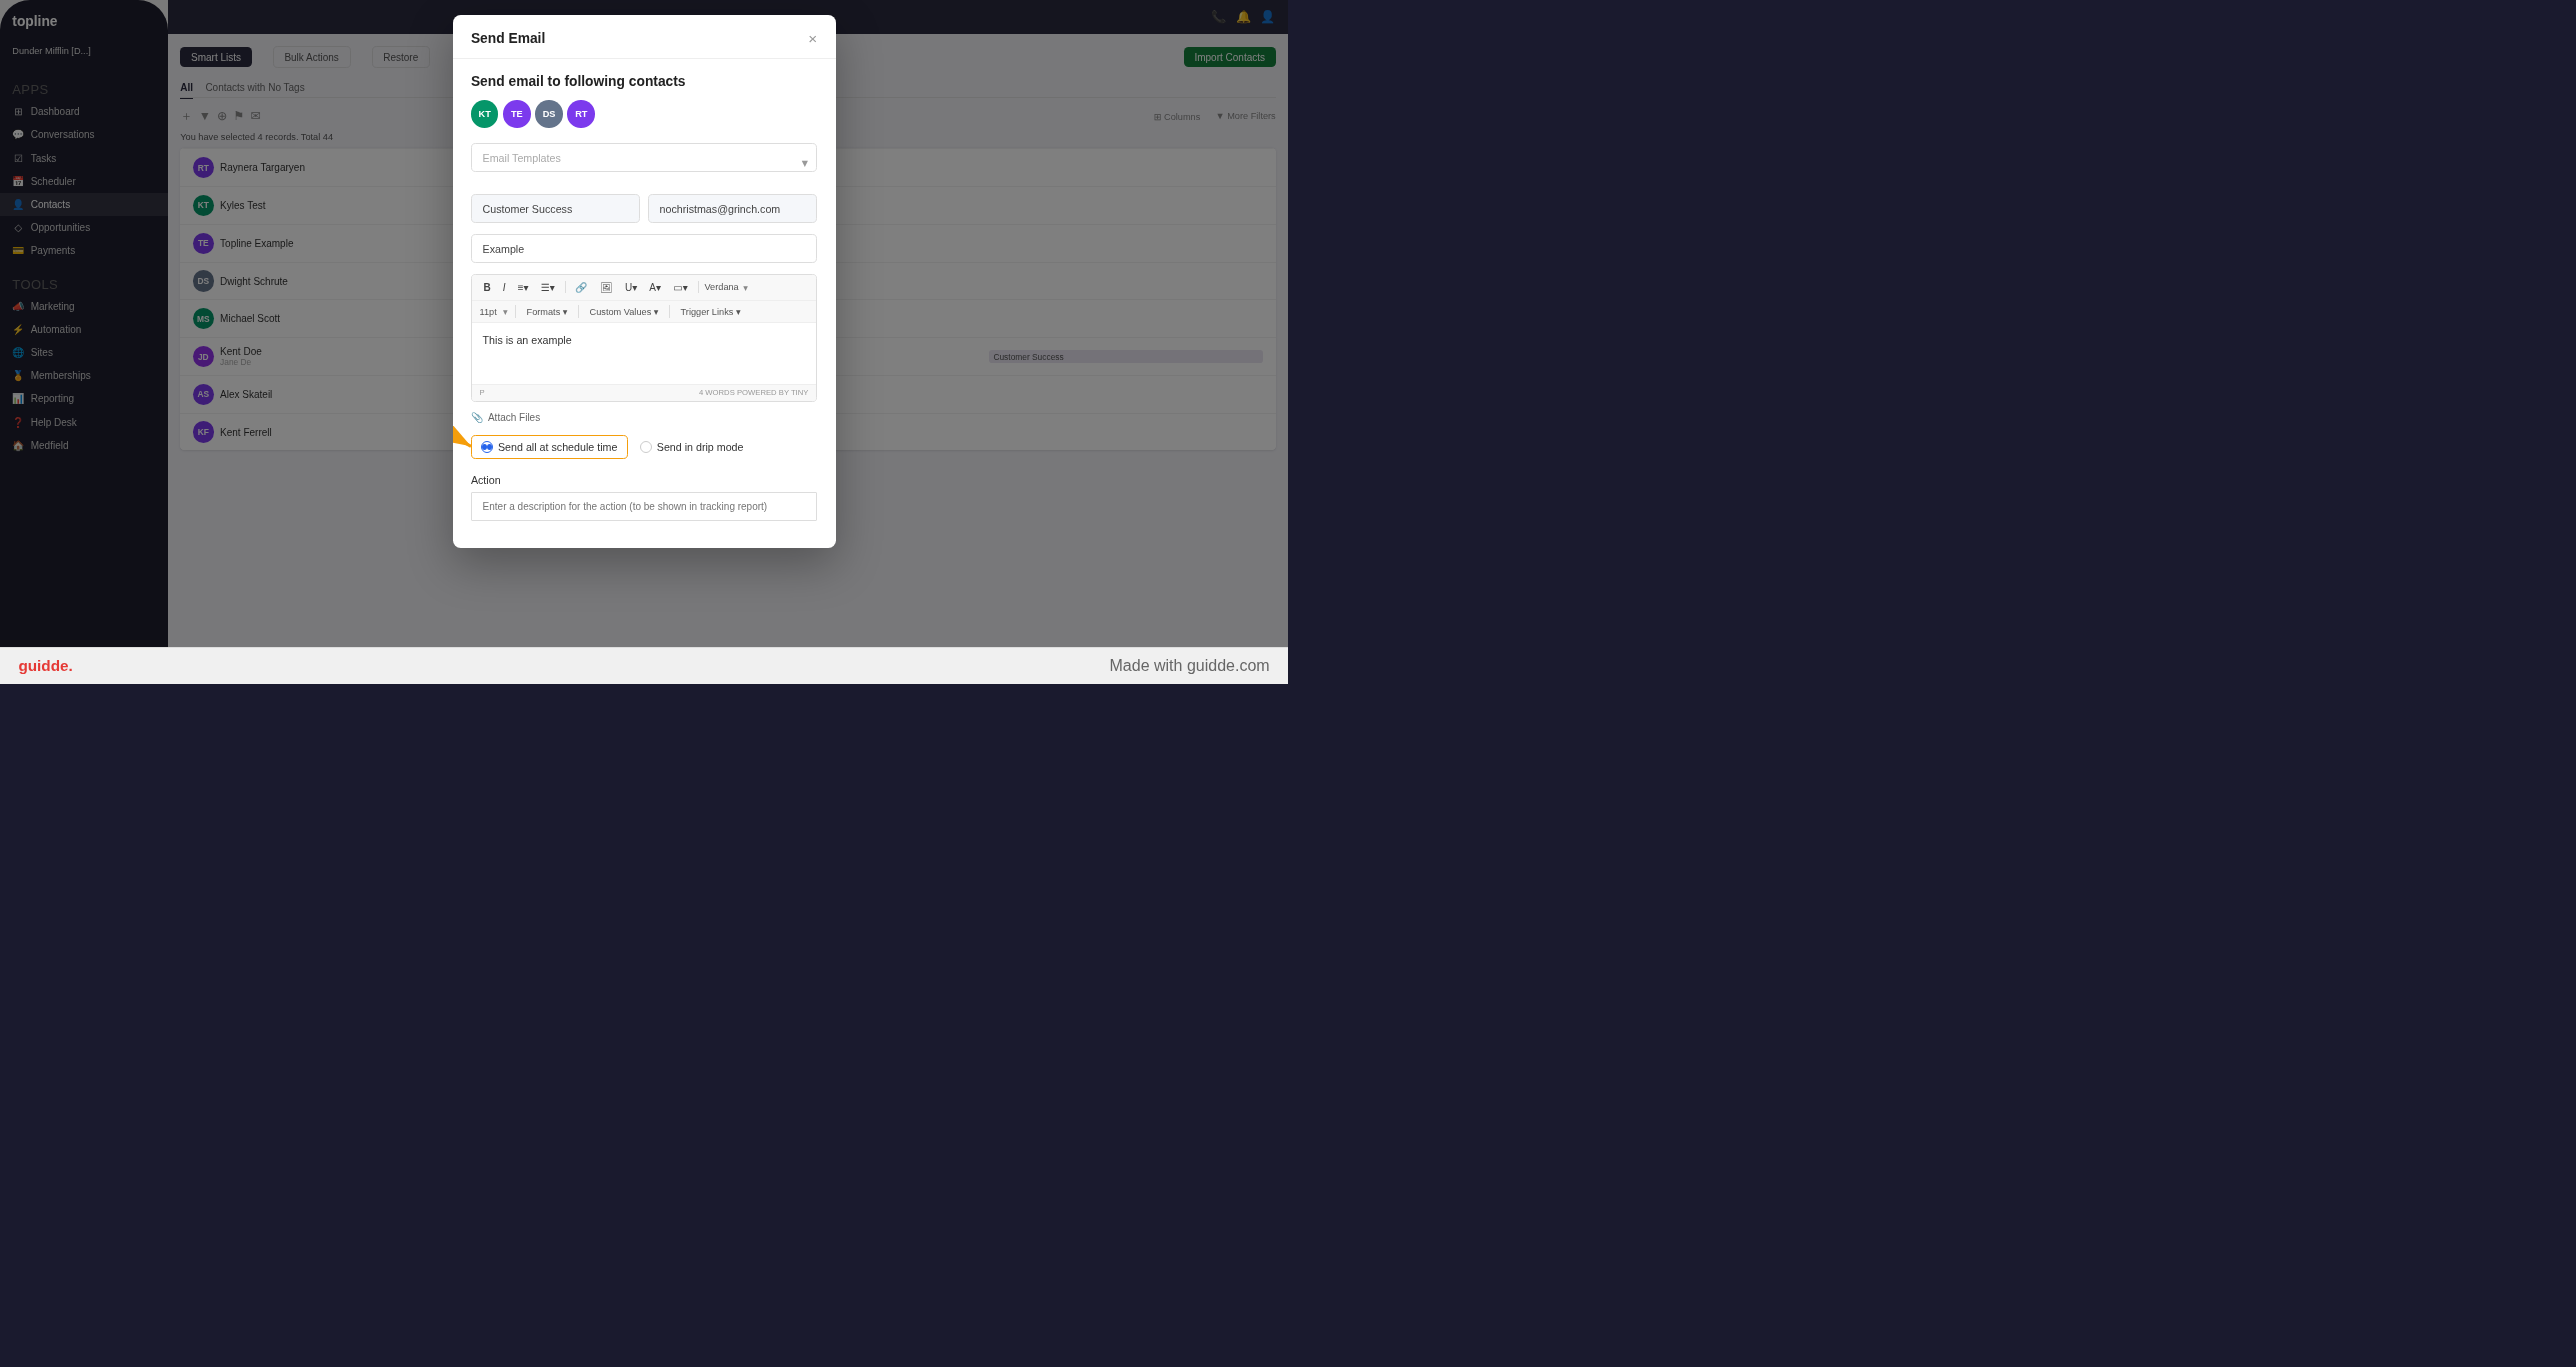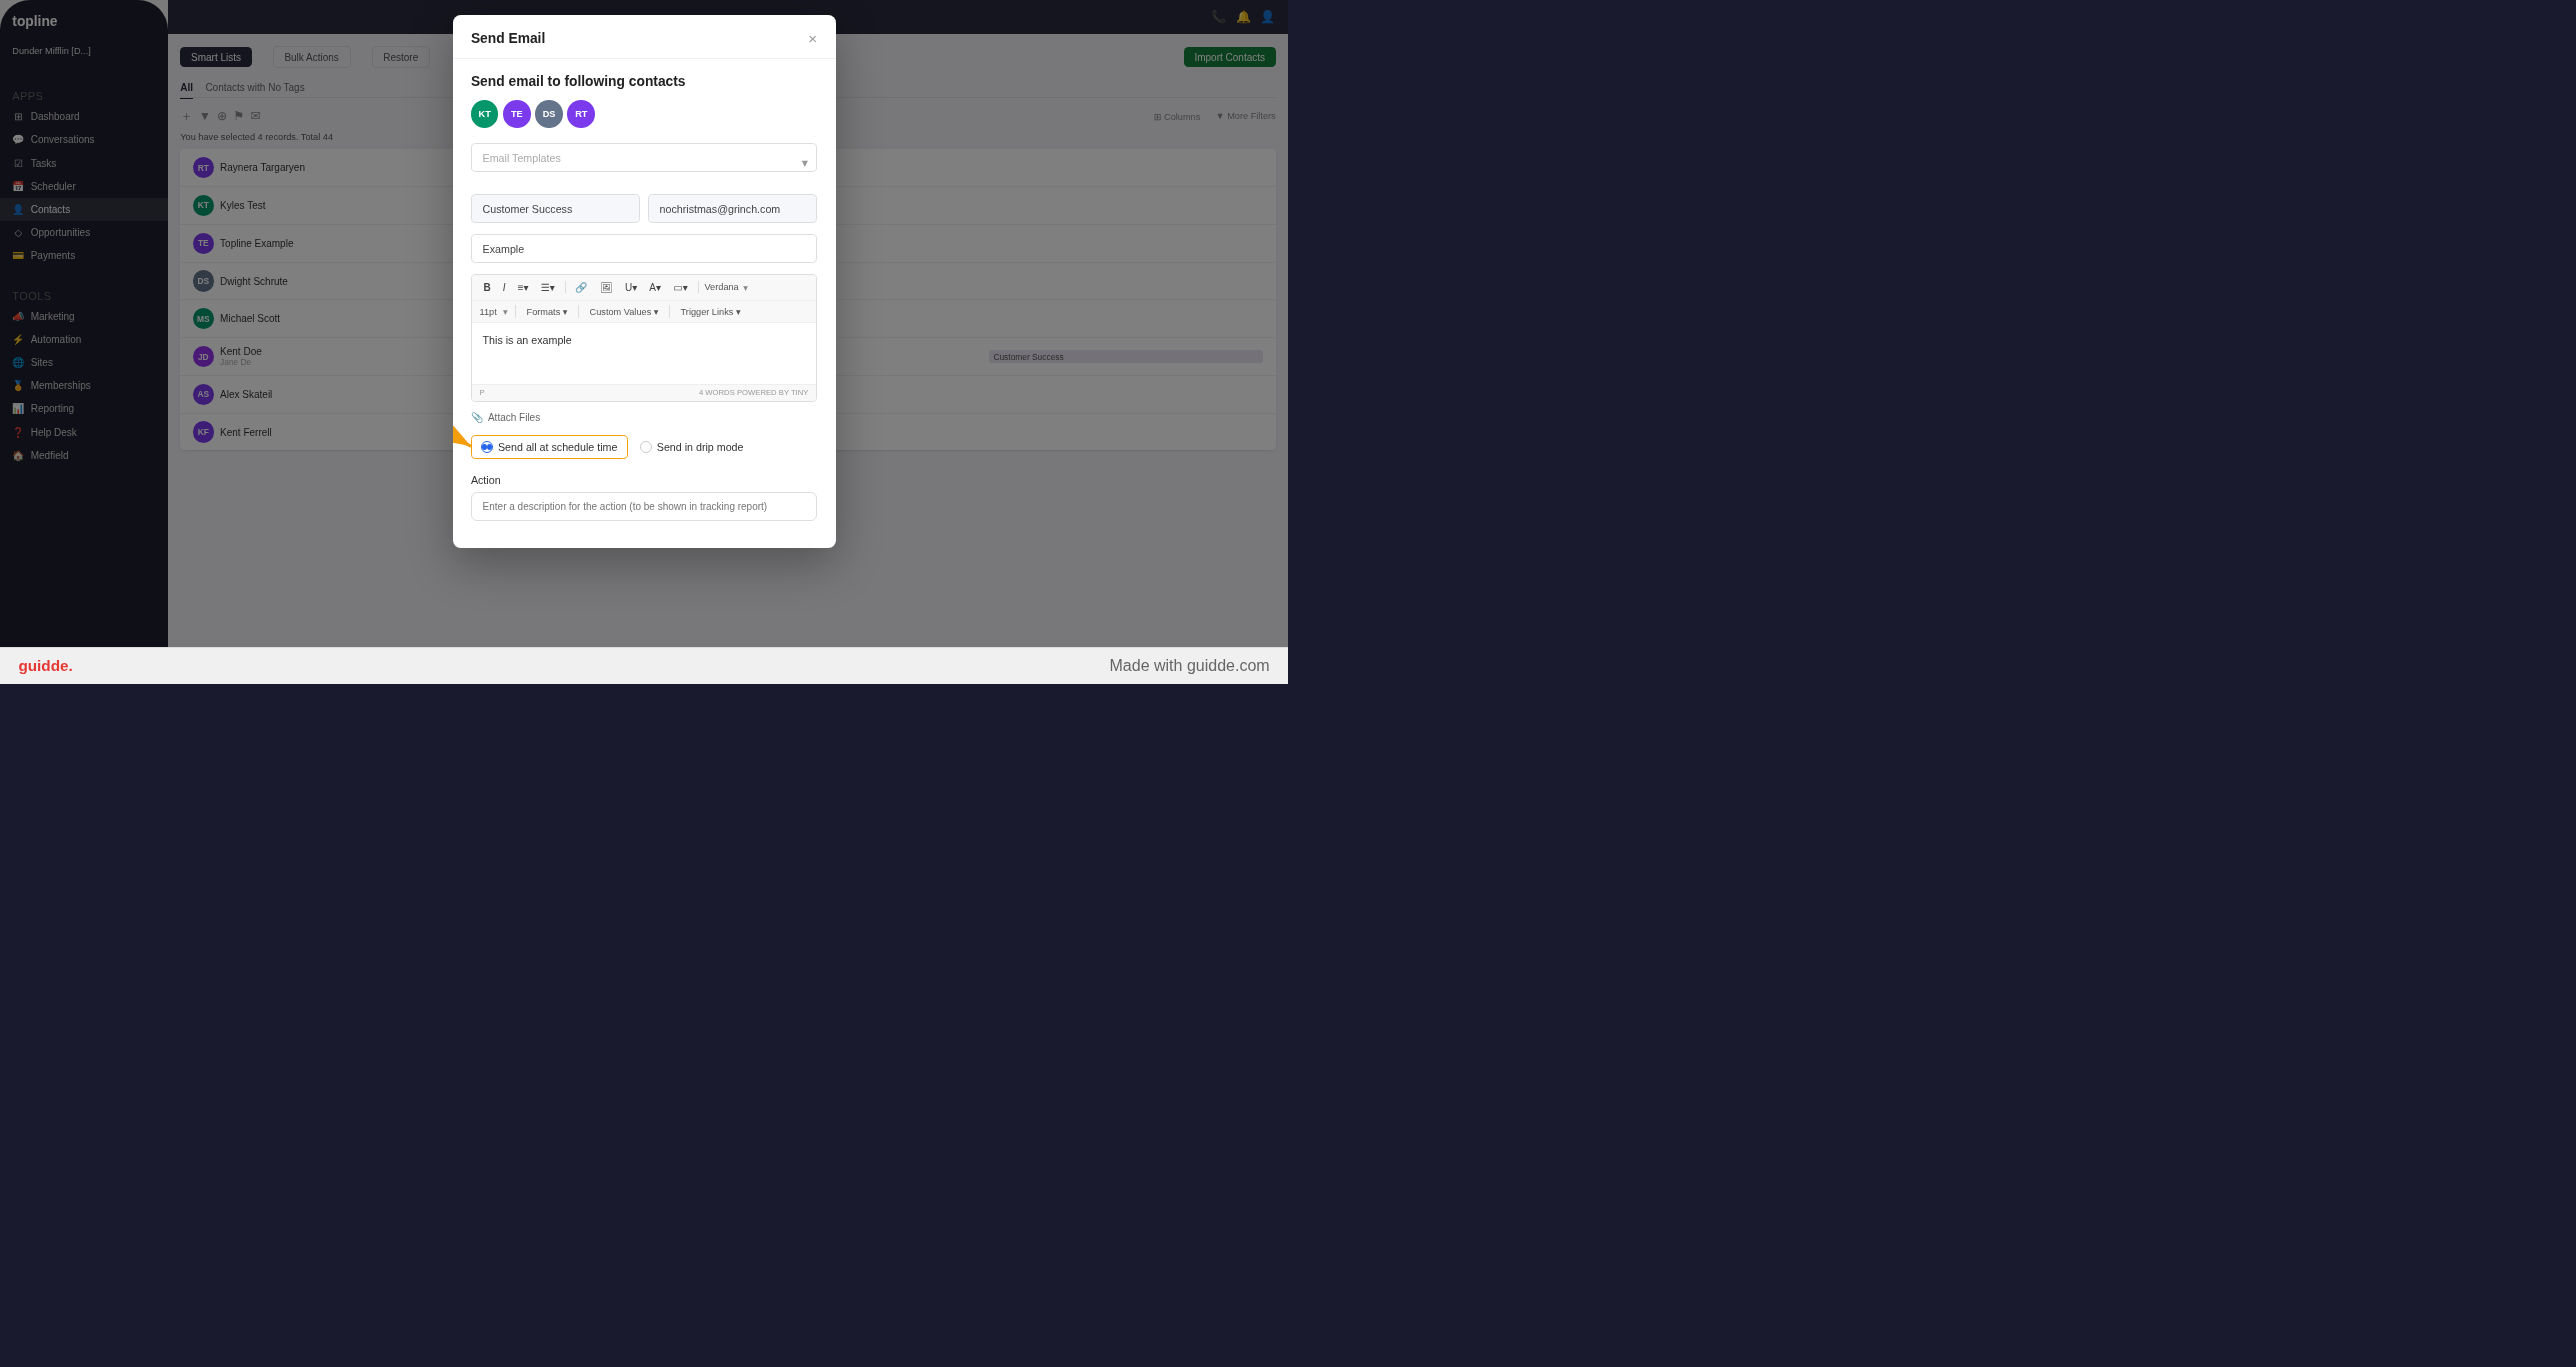--- a/index.html
+++ b/index.html
@@ -35,24 +35,24 @@
       font-size: 9.2px;
       display: flex;
       align-items: center;
       gap: 4.6px;
       margin-bottom: 7.7px;
     }
     .sidebar-workspace span { color: #ddd; font-size: 9.2px; }
     .sidebar-section-label {
       padding: 3.1px 12.3px;
       color: #666;
-      font-size: 11px;
+      font-size: 13px;
       text-transform: uppercase;
       letter-spacing: 0.4px;
-      margin-top: 19px;
+      margin-top: 11px;
     }
     .sidebar-item {
       padding: 6.1px 12.3px;
       color: #ccc;
       font-size: 10px;
       display: flex;
       align-items: center;
       gap: 6.1px;
       cursor: pointer;
     }
@@ -440,21 +440,21 @@
       font-size: 10.7px;
       font-weight: 500;
       color: #333;
       margin-bottom: 6.1px;
     }
 
     .action-input {
       width: 100%;
       padding: 7.7px 10.7px;
       border: 0.8px solid #ddd;
-      border-radius: 6px;
+      border-radius: 1px;
       font-size: 10px;
       color: #aaa;
       background: white;
     }
 
     
     .bottom-bar {
       position: absolute;
       bottom: 0;
       left: 0;

